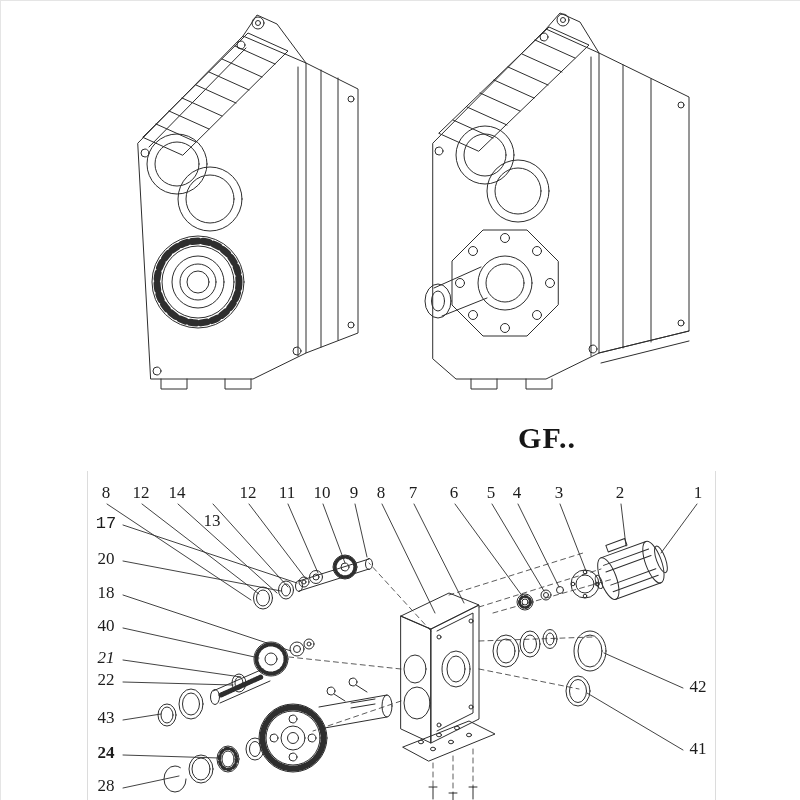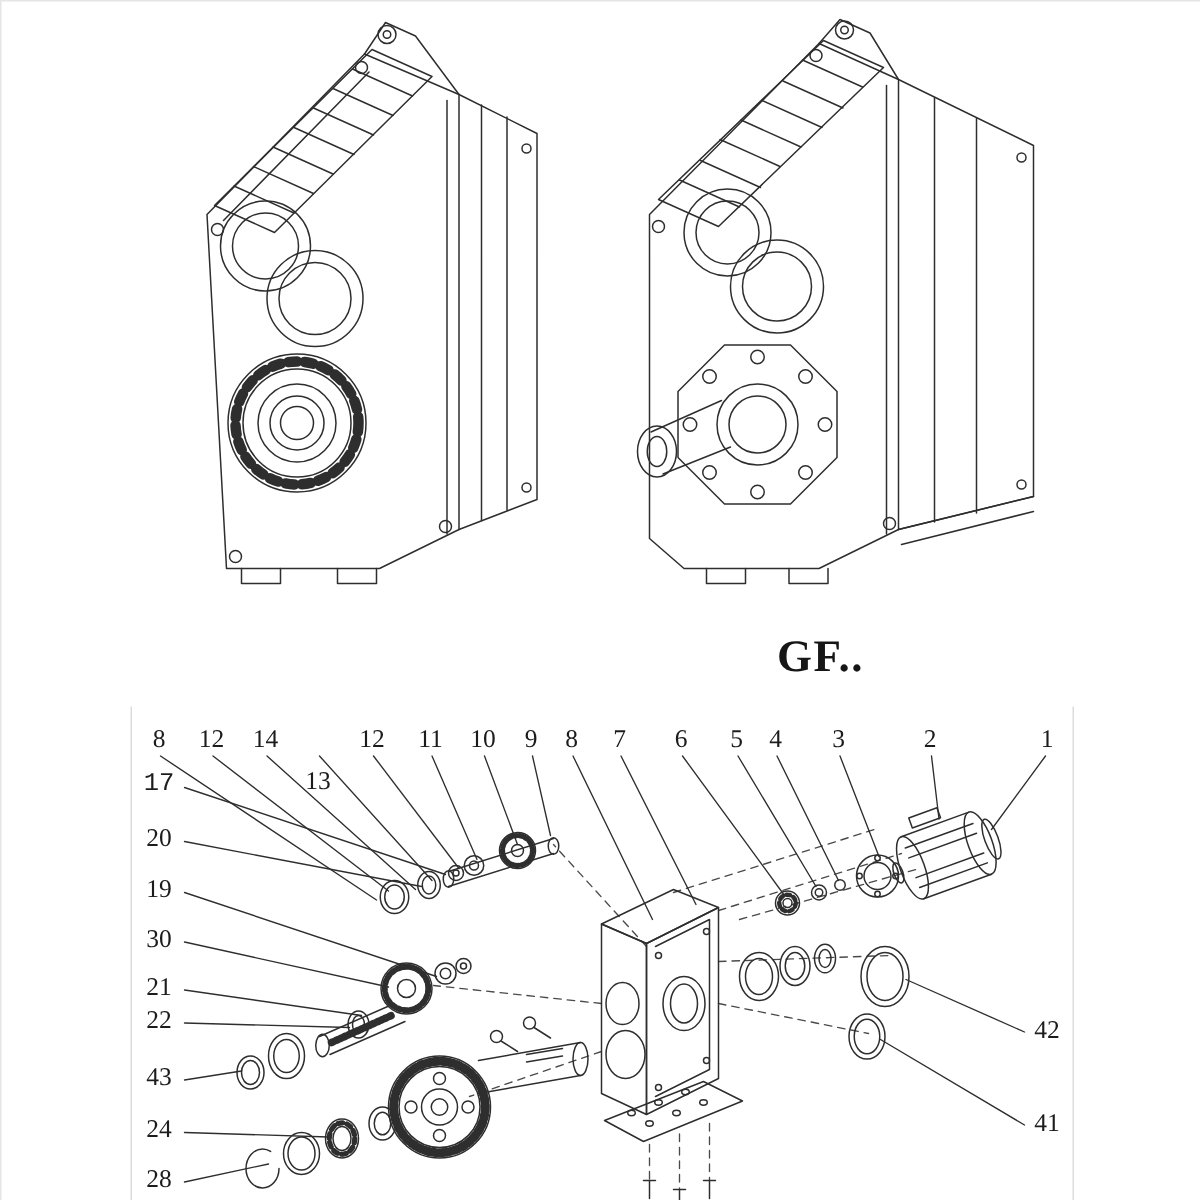--- a/index.html
+++ b/index.html
@@ -316,24 +316,24 @@
   <span class="callout" style="left:412px;top:492px;">7</span>
   <span class="callout" style="left:453px;top:492px;">6</span>
   <span class="callout" style="left:490px;top:492px;">5</span>
   <span class="callout" style="left:516px;top:492px;">4</span>
   <span class="callout" style="left:558px;top:492px;">3</span>
   <span class="callout" style="left:619px;top:492px;">2</span>
   <span class="callout" style="left:697px;top:492px;">1</span>
 
   <span class="callout" style="left:105px;top:522px;font-family:Liberation Mono, monospace;">17</span>
   <span class="callout" style="left:105px;top:558px;">20</span>
-  <span class="callout" style="left:105px;top:592px;">19</span>
-  <span class="callout" style="left:105px;top:625px;">30</span>
-  <span class="callout" style="left:105px;top:657px;">21</span>
+  <span class="callout" style="left:105px;top:592px;">18</span>
+  <span class="callout" style="left:105px;top:625px;">40</span>
+  <span class="callout" style="left:105px;top:657px;font-style:italic;">21</span>
   <span class="callout" style="left:105px;top:679px;">22</span>
   <span class="callout" style="left:105px;top:717px;">43</span>
-  <span class="callout" style="left:105px;top:752px;">24</span>
+  <span class="callout" style="left:105px;top:752px;font-weight:bold;">24</span>
   <span class="callout" style="left:105px;top:785px;">28</span>
 
   <span class="callout" style="left:697px;top:686px;">42</span>
   <span class="callout" style="left:697px;top:748px;">41</span>
 
 </div>
 
 </body></html>

